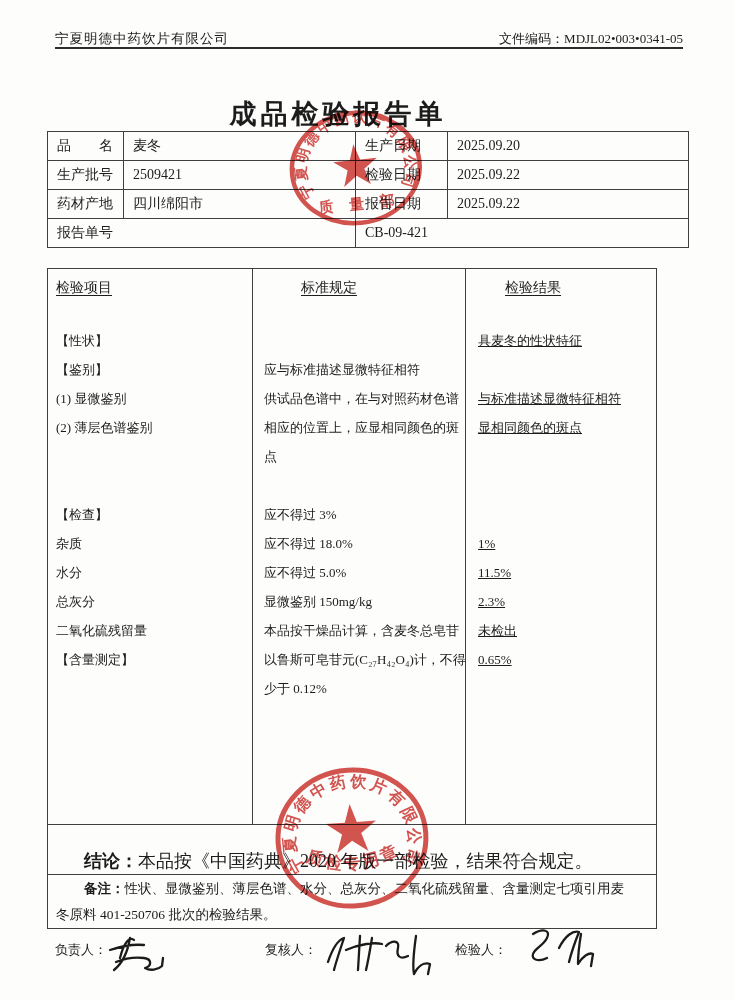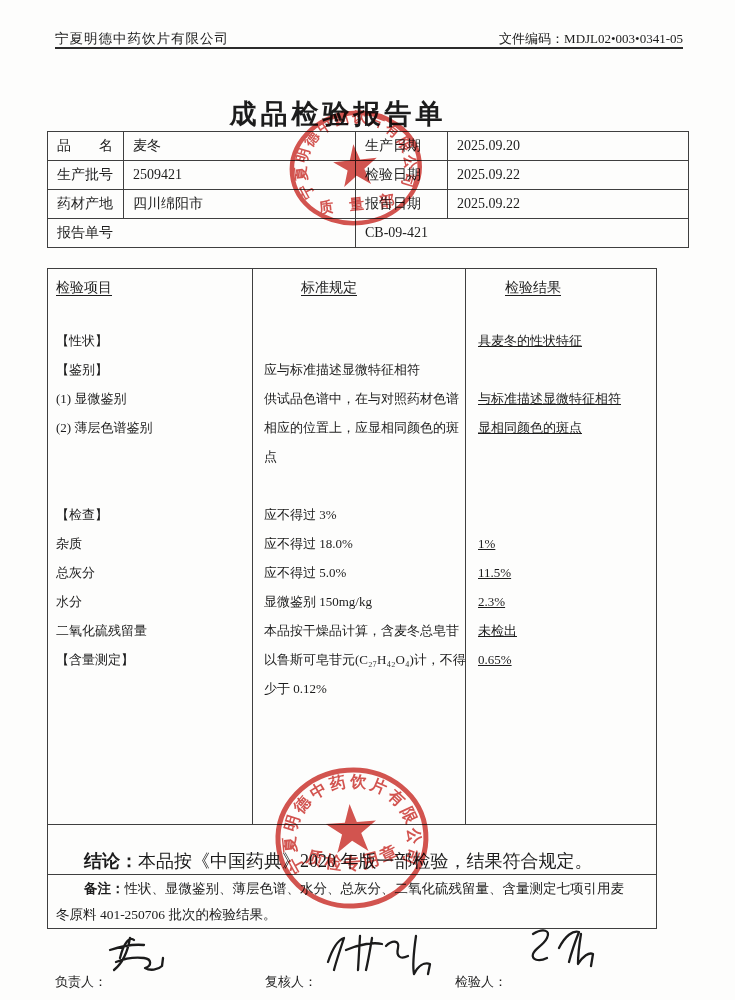--- a/index.html
+++ b/index.html
@@ -31,21 +31,21 @@
   .bc{box-sizing:border-box;}
   .bc1{width:205px;border-right:1px solid #3f3f3f;padding-left:8px;}
   .bc2{width:213px;border-right:1px solid #3f3f3f;padding-left:11px;}
   .bc3{flex:1;padding-left:12px;text-decoration:underline;}
   .line{height:29px;line-height:29px;font-size:13px;white-space:nowrap;overflow:visible;}
   .conclusion-row{height:26px;border-bottom:1px solid #3f3f3f;box-sizing:border-box;line-height:25px;padding-left:36px;font-size:18px;white-space:nowrap;margin-top:24px;}
   .remark-row{flex:1;padding:1px 10px 0 8px;font-size:13.5px;line-height:26px;}
   .remark-l1{text-indent:28px;white-space:nowrap;}
   .bold{font-weight:bold;}
   
-  .sig-label{font-size:13px;top:941px;white-space:nowrap;margin-top:32px;}
+  .sig-label{font-size:13px;top:941px;white-space:nowrap;}
   .sig-svg{position:absolute;}
   .sig-svg path{stroke:#1b1b1b;stroke-width:2.3;fill:none;stroke-linecap:round;stroke-linejoin:round;}
   
   .stamp{position:absolute;mix-blend-mode:multiply;opacity:0.88;}
   .stamp text{font-family:"Liberation Serif","DejaVu Serif",serif;font-weight:bold;}
 </style>
 </head>
 <body>
 
 <div class="abs company">宁夏明德中药饮片有限公司</div>
@@ -97,22 +97,22 @@
     <div class="mt-body">
       <div class="bc bc1">
         <div class="line">【性状】</div>
         <div class="line">【鉴别】</div>
         <div class="line">(1) 显微鉴别</div>
         <div class="line">(2) 薄层色谱鉴别</div>
         <div class="line"></div>
         <div class="line"></div>
         <div class="line">【检查】</div>
         <div class="line">杂质</div>
+        <div class="line">水分</div>
         <div class="line">总灰分</div>
-        <div class="line">水分</div>
         <div class="line">二氧化硫残留量</div>
         <div class="line">【含量测定】</div>
         <div class="line"></div>
         <div class="line"></div>
       </div>
       <div class="bc bc2">
         <div class="line"></div>
         <div class="line">应与标准描述显微特征相符</div>
         <div class="line">供试品色谱中，在与对照药材色谱</div>
         <div class="line">相应的位置上，应显相同颜色的斑</div>

